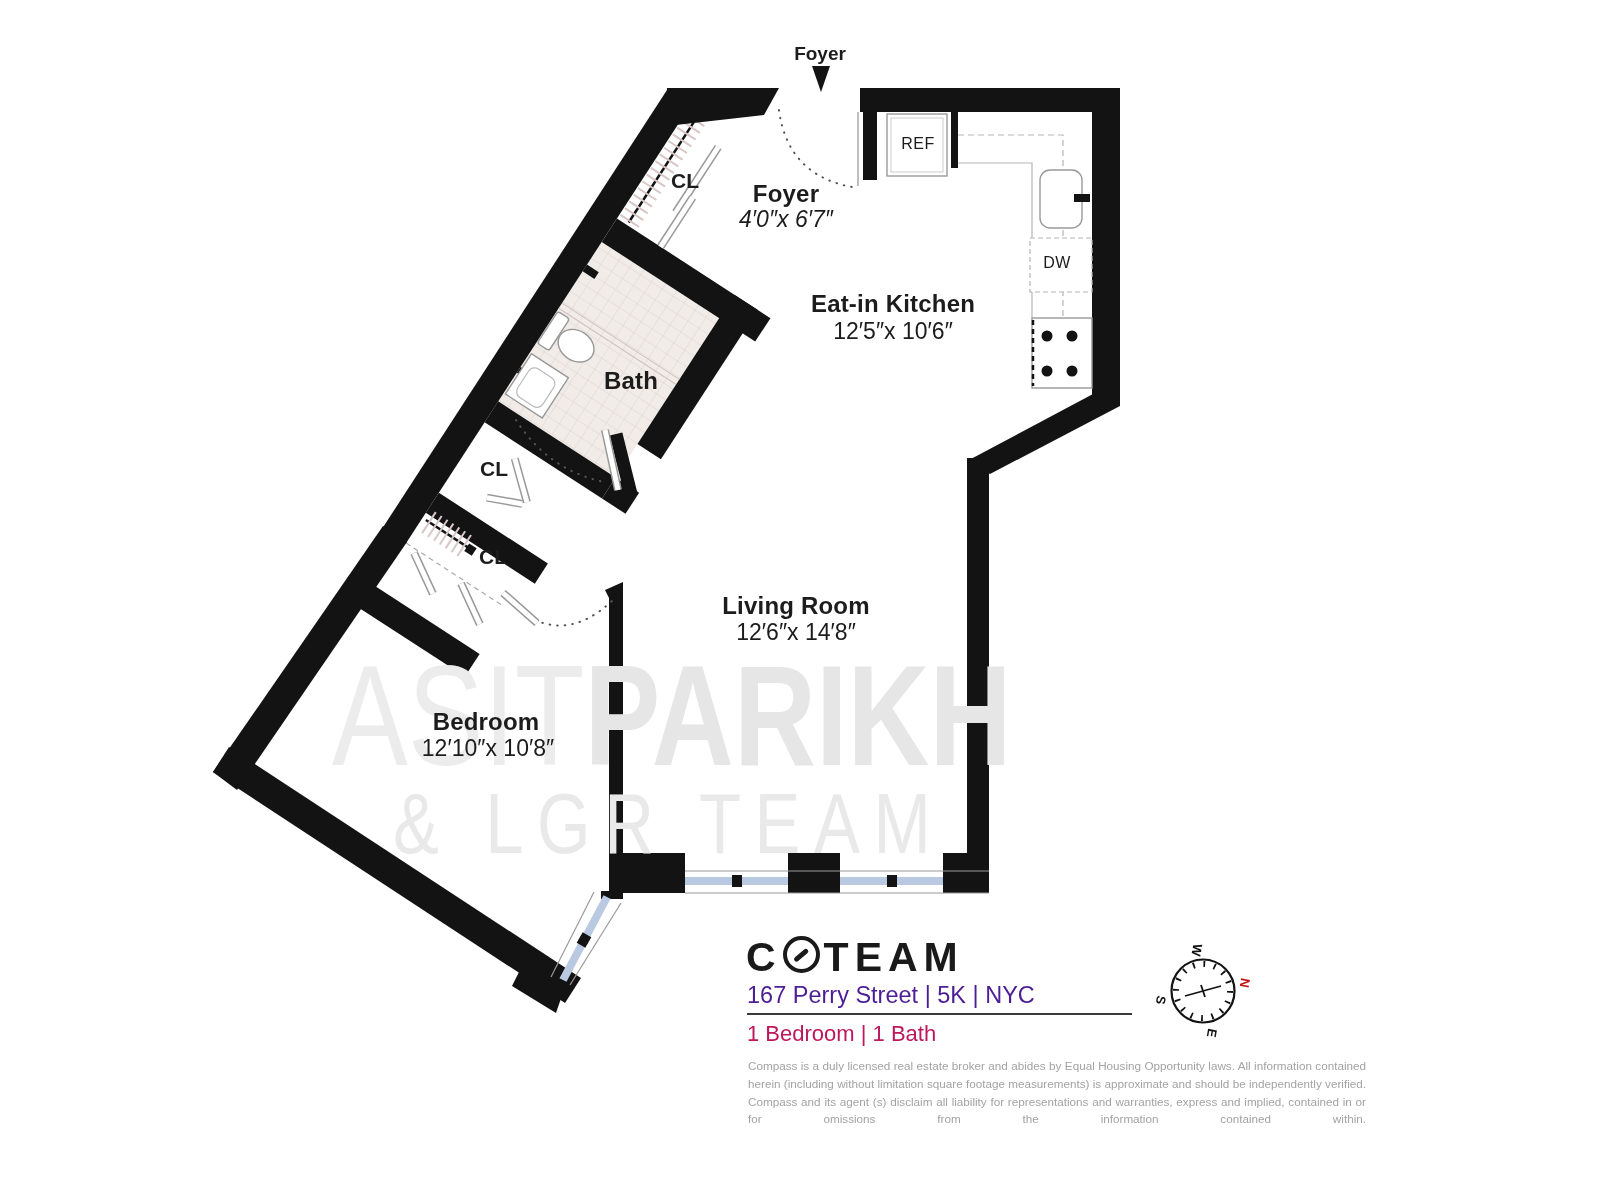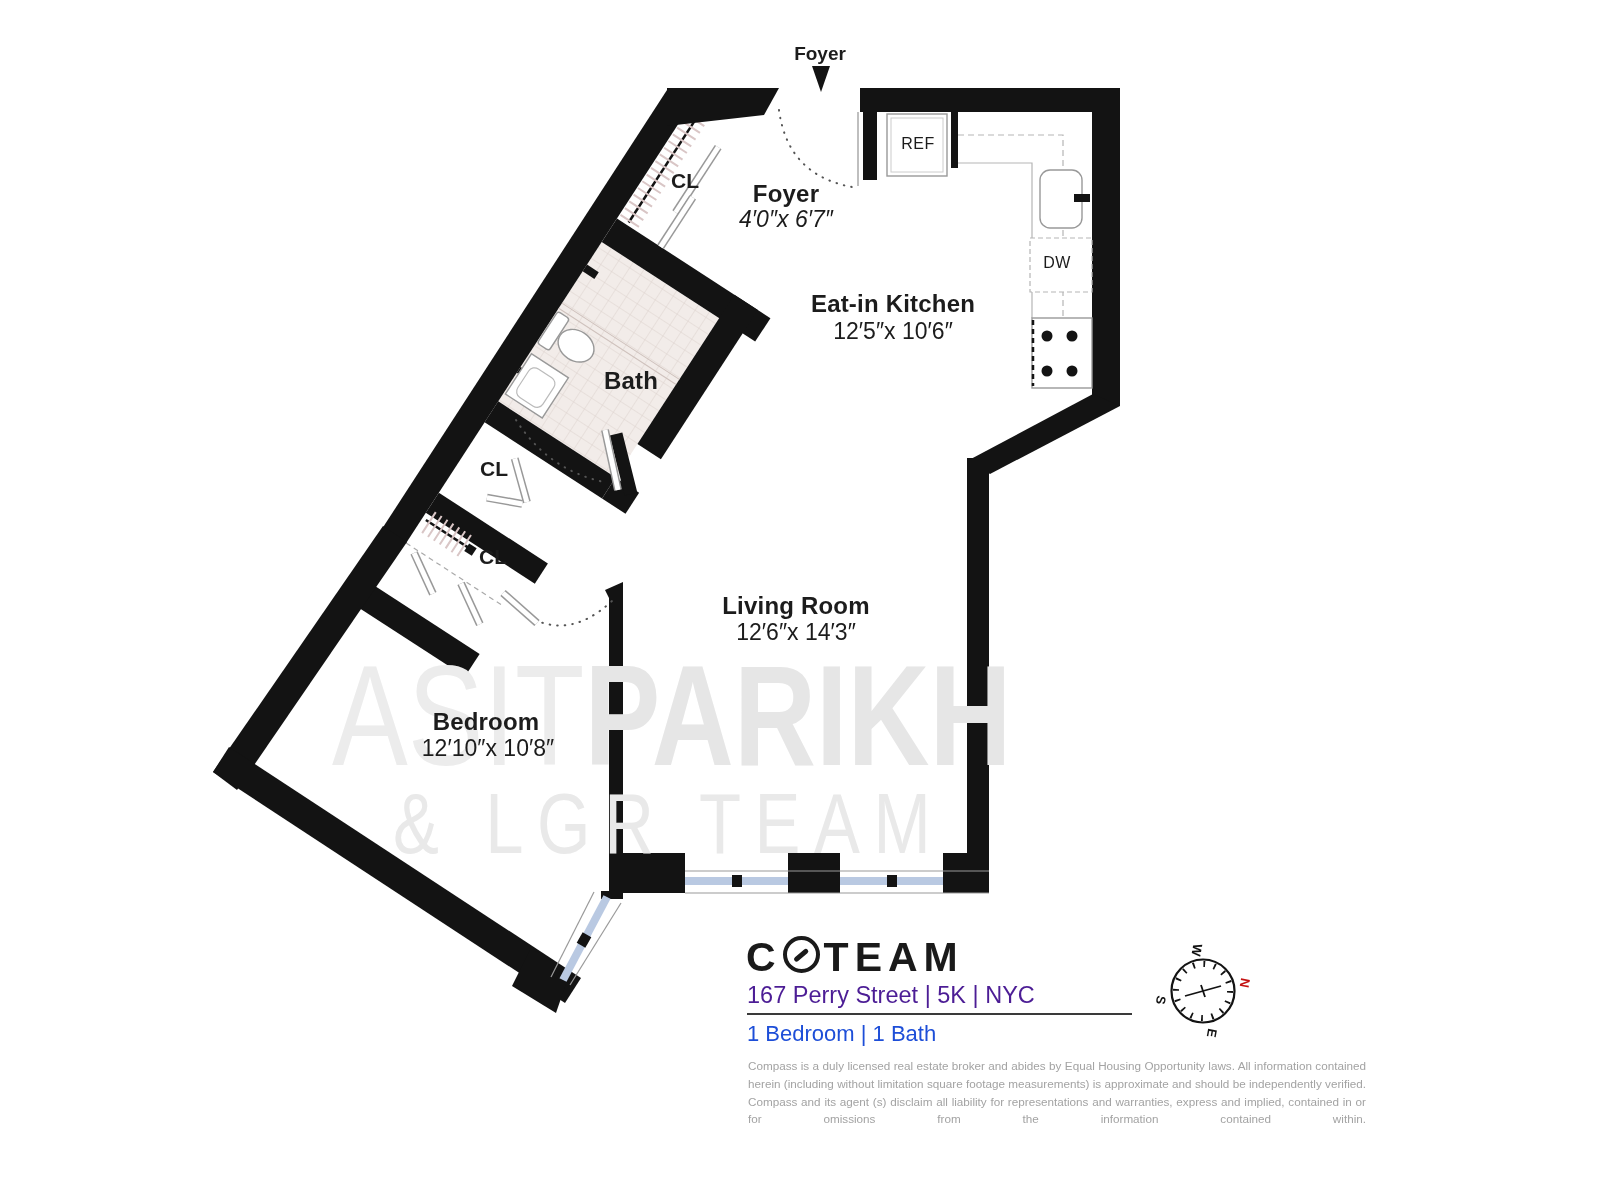--- a/index.html
+++ b/index.html
@@ -30,21 +30,21 @@
        letter-spacing:17px;line-height:1;transform:scaleX(.8);transform-origin:left top;
        white-space:nowrap;z-index:1;}
   .brand{position:absolute;left:746px;top:934px;font-size:41px;font-weight:700;
          letter-spacing:6px;color:#1a1a1a;z-index:30;}
   .o-ring{display:inline-block;width:29px;height:29px;border:4.5px solid #1a1a1a;
           border-radius:50%;position:relative;margin:0 4px 0 1px;vertical-align:-2px;}
   .o-needle{position:absolute;left:50%;top:50%;width:17px;height:4.5px;background:#1a1a1a;
             border-radius:2.5px;transform:translate(-50%,-50%) rotate(-40deg);}
   .address{position:absolute;left:747px;top:982px;font-size:23.5px;color:#4c1d95;z-index:30;}
   .rule{position:absolute;left:747px;top:1013px;width:385px;height:1.5px;background:#3a3a3a;z-index:30;}
-  .summary{position:absolute;left:747px;top:1021px;font-size:22px;color:#1d4ed8;z-index:30;}
+  .summary{position:absolute;left:747px;top:1021px;font-size:22px;color:#be185d;z-index:30;}
   .disclaimer{position:absolute;left:748px;top:1057px;width:618px;font-size:11.7px;
               line-height:1.52;color:#a3a3a3;text-align:justify;text-align-last:justify;z-index:30;}
 </style>
 </head>
 <body>
 
 <div class="stage">
 
   <div class="wm1">
     <span class="light">ASIT</span><span class="bold">PARIKH</span>
@@ -176,21 +176,21 @@
 
   <div class="lbl room-name" style="left:786px;top:194px;">Foyer</div>
   <div class="lbl room-dims" style="left:786px;top:219px;font-style:italic;">4′0″x 6′7″</div>
 
   <div class="lbl room-name" style="left:893px;top:304px;">Eat-in Kitchen</div>
   <div class="lbl room-dims" style="left:893px;top:331px;">12′5″x 10′6″</div>
 
   <div class="lbl room-name" style="left:631px;top:381px;">Bath</div>
 
   <div class="lbl room-name" style="left:796px;top:606px;">Living Room</div>
-  <div class="lbl room-dims" style="left:796px;top:632px;">12′6″x 14′3″</div>
+  <div class="lbl room-dims" style="left:796px;top:632px;">12′6″x 14′8″</div>
 
   <div class="lbl room-name" style="left:486px;top:722px;">Bedroom</div>
   <div class="lbl room-dims" style="left:488px;top:748px;">12′10″x 10′8″</div>
 
   <div class="lbl cl" style="left:685px;top:181px;">CL</div>
   <div class="lbl cl" style="left:494px;top:469px;">CL</div>
   <div class="lbl cl" style="left:493px;top:557px;">CL</div>
 
   <div class="lbl appl" style="left:918px;top:144px;">REF</div>
   <div class="lbl appl" style="left:1057px;top:263px;">DW</div>

